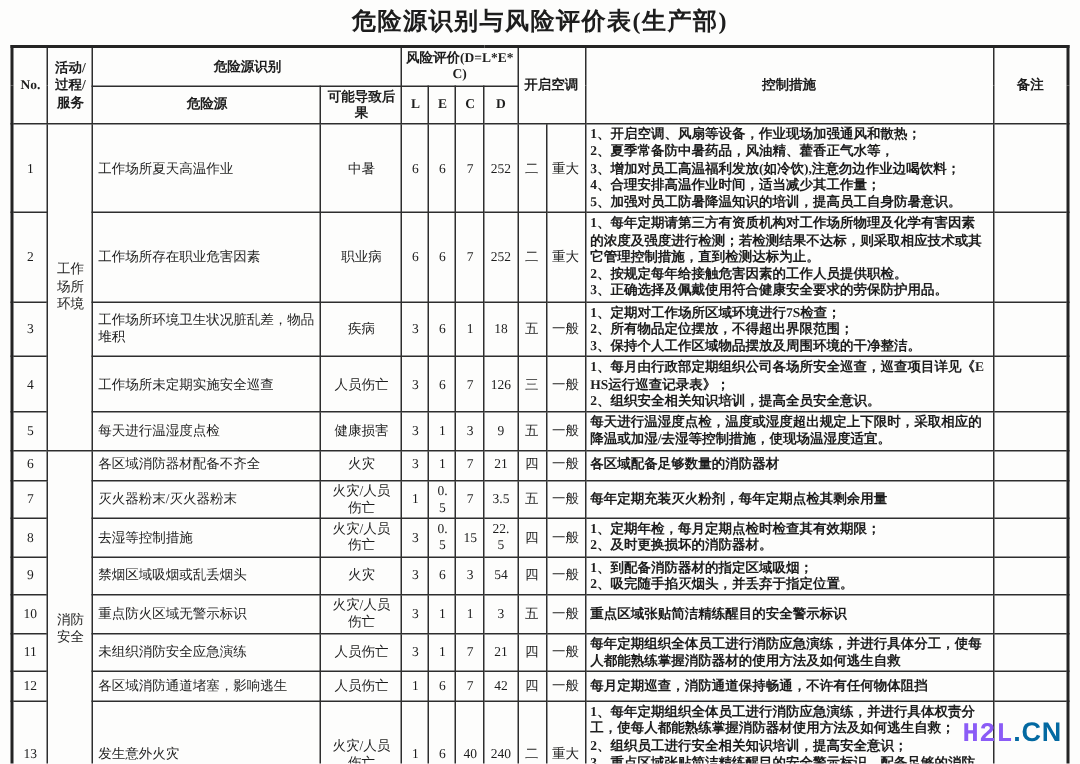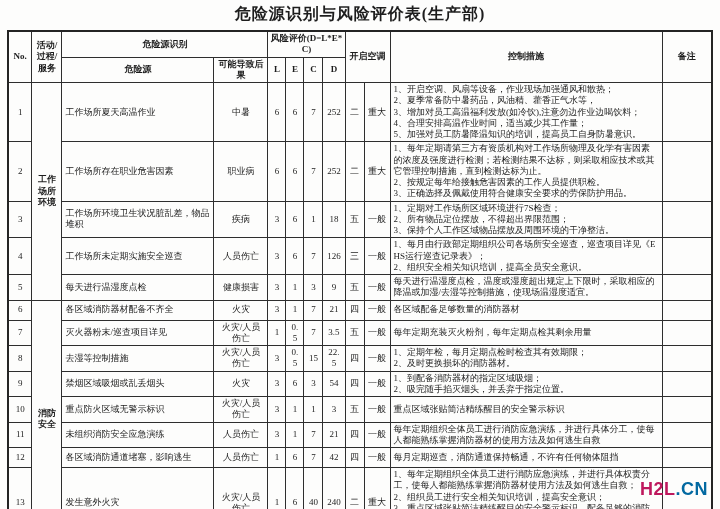--- a/index.html
+++ b/index.html
@@ -38,22 +38,23 @@
     text-align:center;
     padding:1px 1px;
   }
   .risk-table td{height:17px;}
   .c{text-align:center;}
   .l{text-align:left;}
   .controls{
     white-space:pre-line;
     line-height:1.22;
     padding:1px 4px;
-  }
-  .group{letter-spacing:0px;font-weight:bold;}
+    font-weight:bold;
+  }
+  .group{letter-spacing:0px;}
   .watermark{
     position:absolute;
     right:12px;
     bottom:9px;
     font-family:"Liberation Sans","DejaVu Sans",sans-serif;
     font-weight:bold;
     font-size:18px;
     letter-spacing:0.5px;
   }
 </style>
@@ -181,21 +182,21 @@
         <td class="c">1</td>
         <td class="c">7</td>
         <td class="c">21</td>
         <td class="c">四</td>
         <td class="c">一般</td>
         <td class="l controls">各区域配备足够数量的消防器材</td>
         <td class="c"></td>
       </tr>
       <tr>
         <td class="c">7</td>
-        <td class="l">灭火器粉末/巡查项目详见</td>
+        <td class="l">灭火器粉末/灭火器粉末</td>
         <td class="c">火灾/人员伤亡</td>
         <td class="c">1</td>
         <td class="c">0.5</td>
         <td class="c">7</td>
         <td class="c">3.5</td>
         <td class="c">五</td>
         <td class="c">一般</td>
         <td class="l controls">每年定期充装灭火粉剂，每年定期点检其剩余用量</td>
         <td class="c"></td>
       </tr>
@@ -279,14 +280,14 @@
         <td class="l controls">1、每年定期组织全体员工进行消防应急演练，并进行具体权责分工，使每人都能熟练掌握消防器材使用方法及如何逃生自救；
 2、组织员工进行安全相关知识培训，提高安全意识；
 3、重点区域张贴简洁精练醒目的安全警示标识，配备足够的消防器材；
 4、每月对消防器材进行点检，确保其处于有效状态。</td>
         <td class="c"></td>
       </tr>
     </tbody>
 </table>
 
 <div class="watermark">
-  <span style="color: #be185d;">H2L</span><span style="color: #0369a1;">.CN</span>
+  <span style="color: #8b5cf6; font-family: Liberation Mono, monospace;">H2L</span><span style="color: #0369a1;">.CN</span>
 </div>
 
 </body></html>

